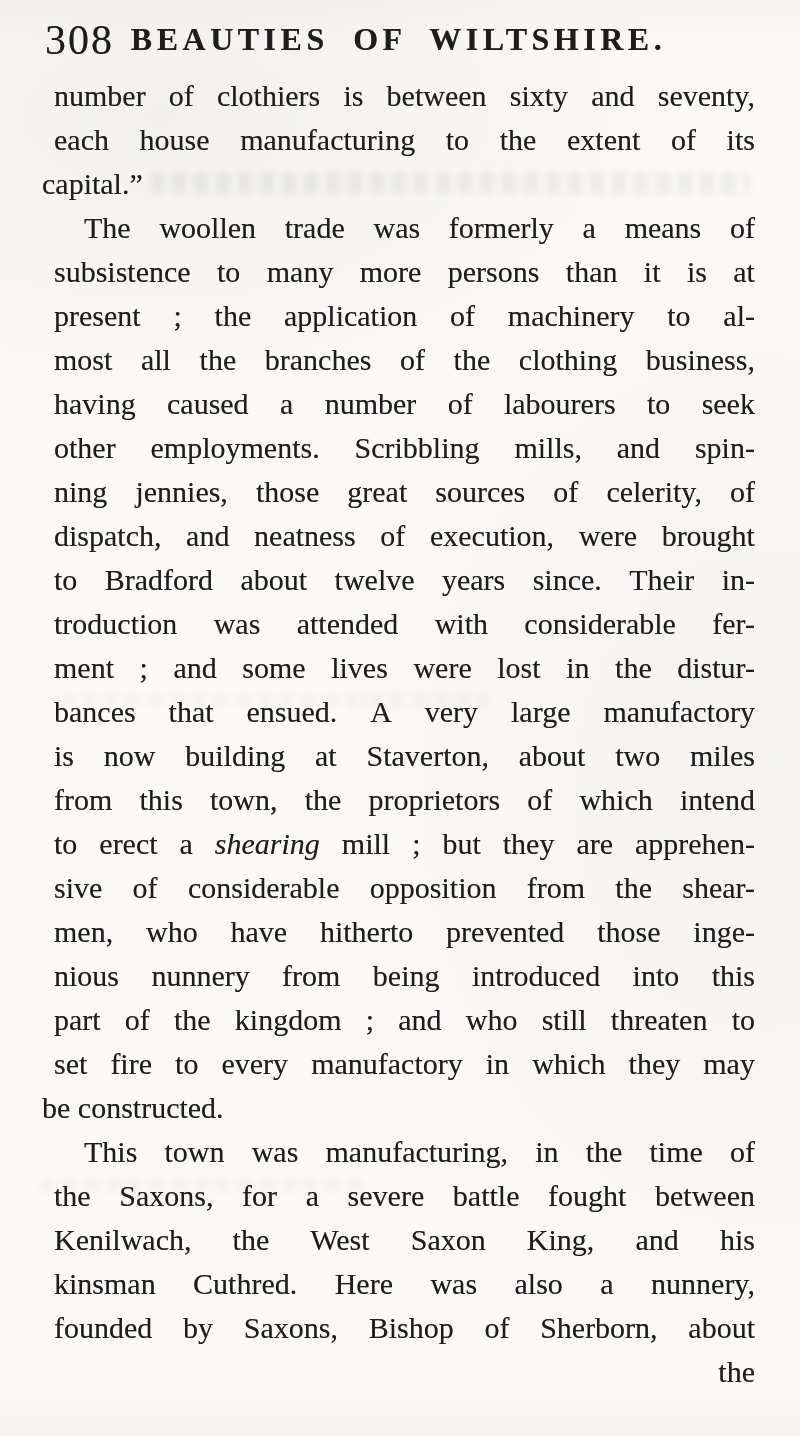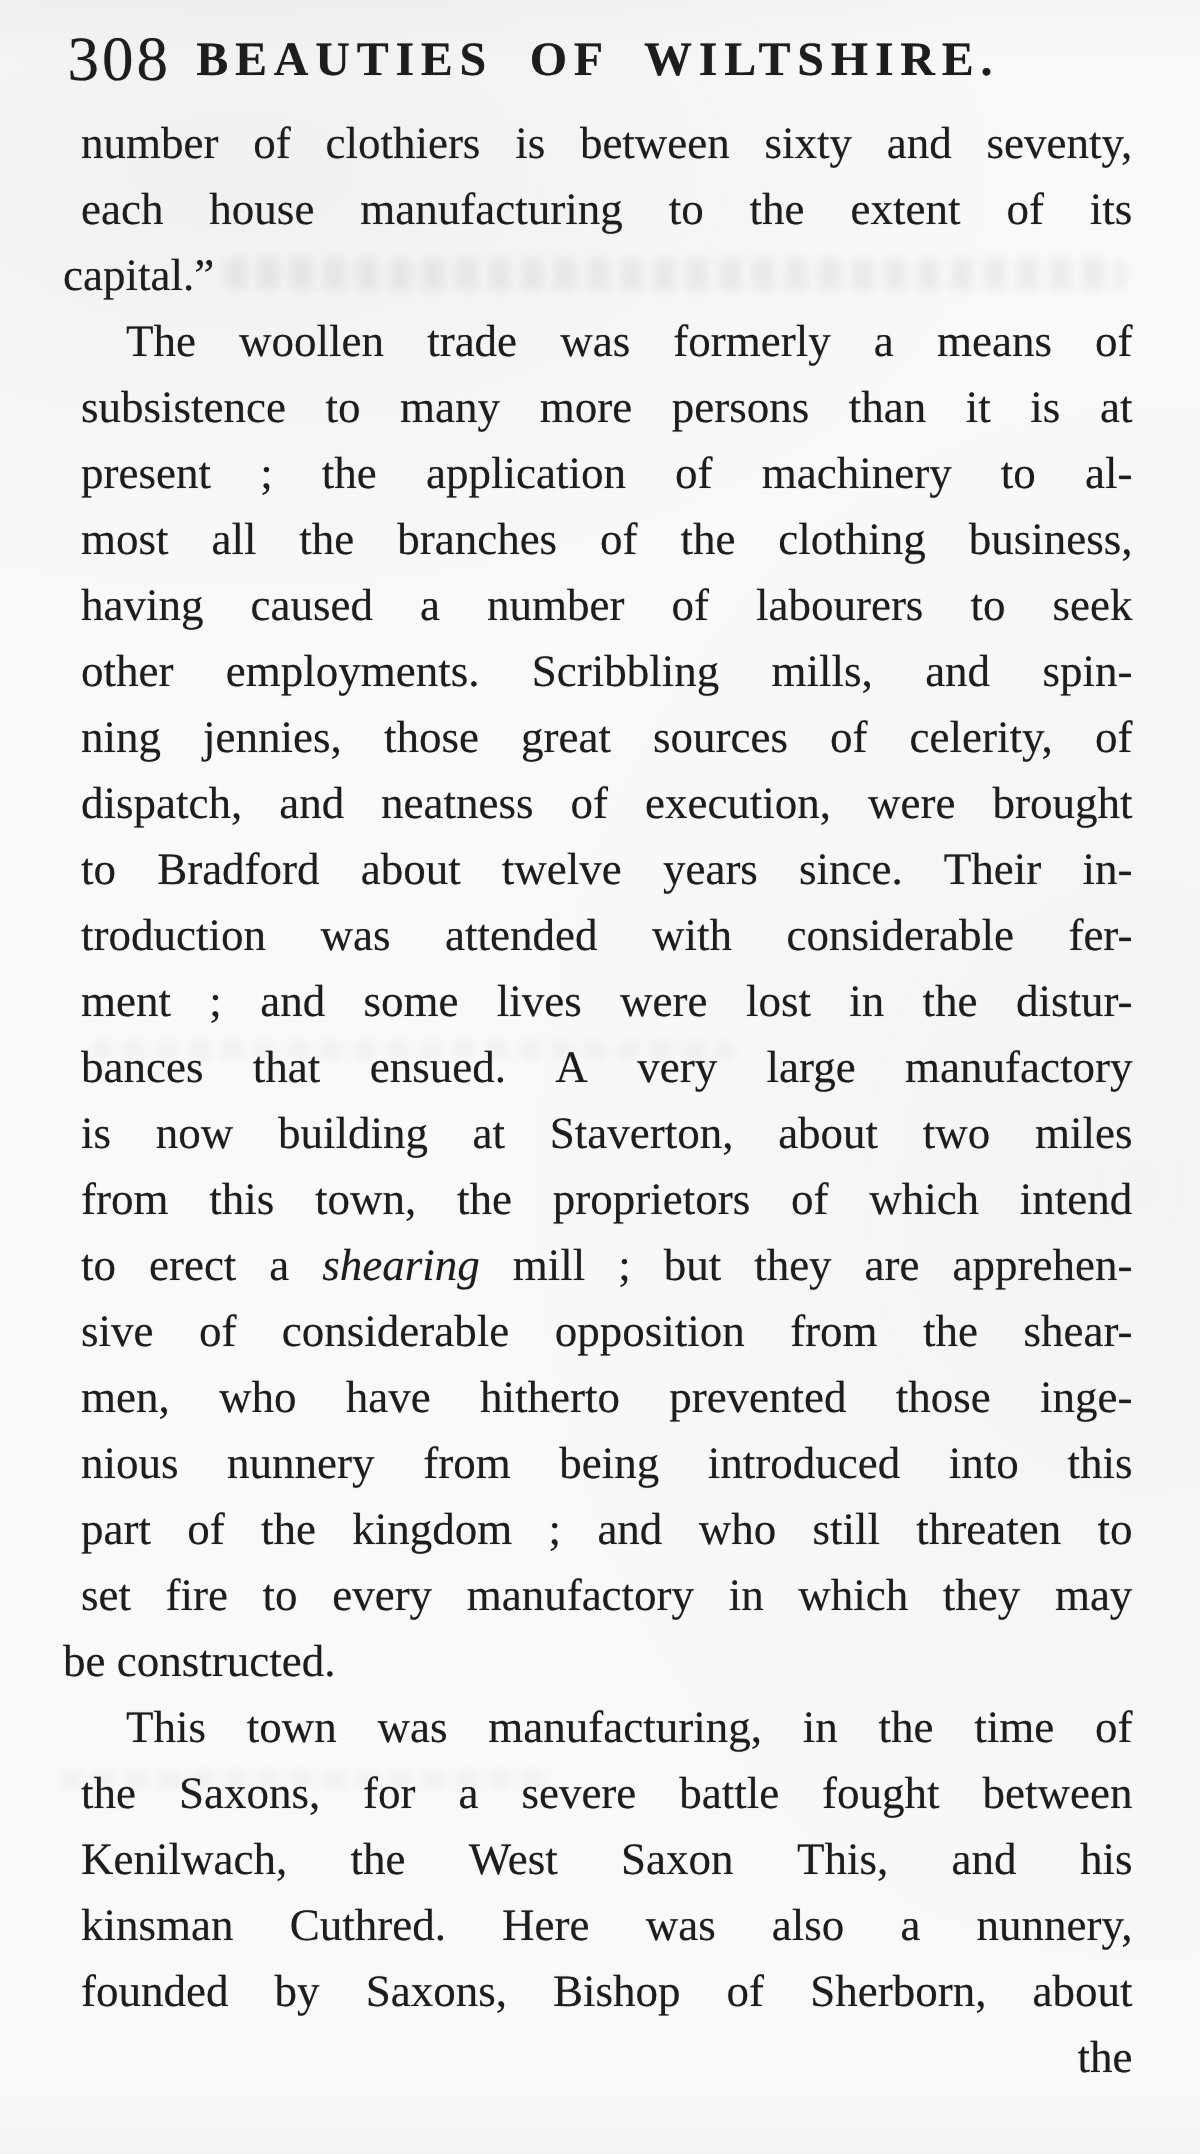--- a/index.html
+++ b/index.html
@@ -323,21 +323,21 @@
         <span>severe</span>
         <span>battle</span>
         <span>fought</span>
         <span>between</span>
       </div>
       <div class="line justify">
         <span>Kenilwach,</span>
         <span>the</span>
         <span>West</span>
         <span>Saxon</span>
-        <span>This,</span>
+        <span>King,</span>
         <span>and</span>
         <span>his</span>
       </div>
       <div class="line justify">
         <span>kinsman</span>
         <span>Cuthred.</span>
         <span>Here</span>
         <span>was</span>
         <span>also</span>
         <span>a</span>

